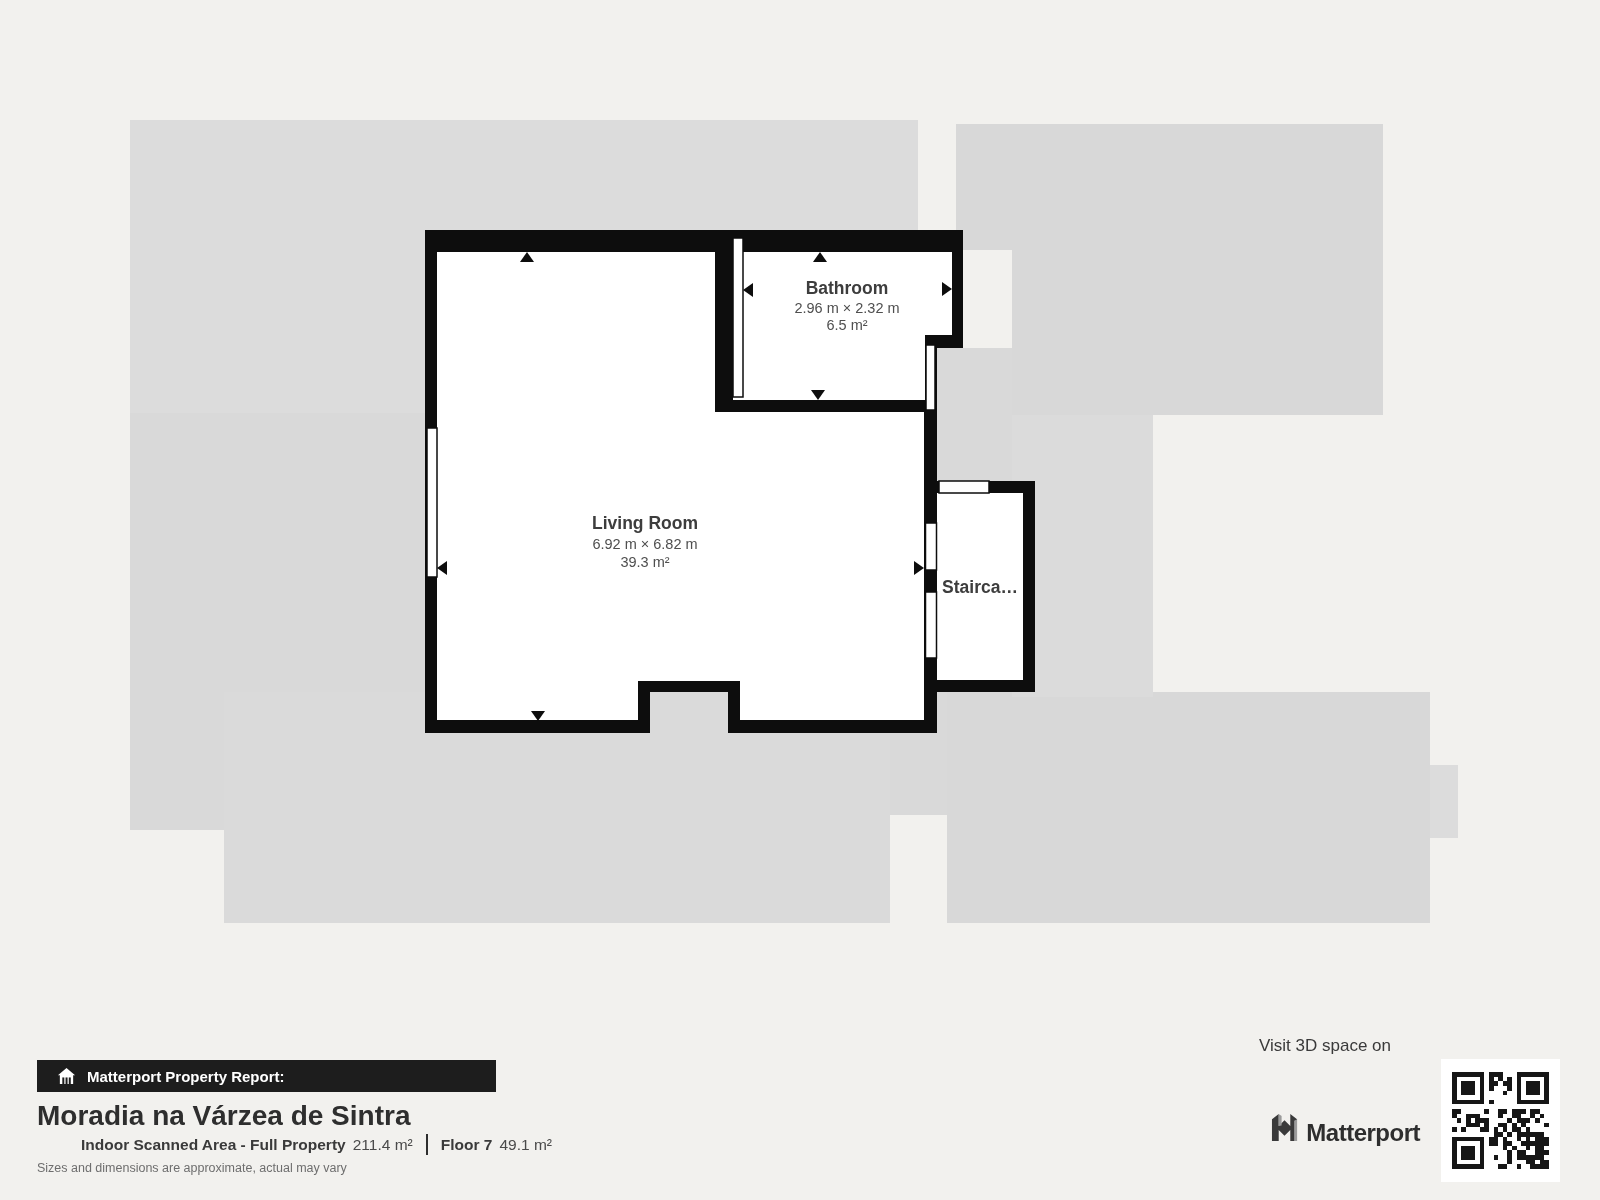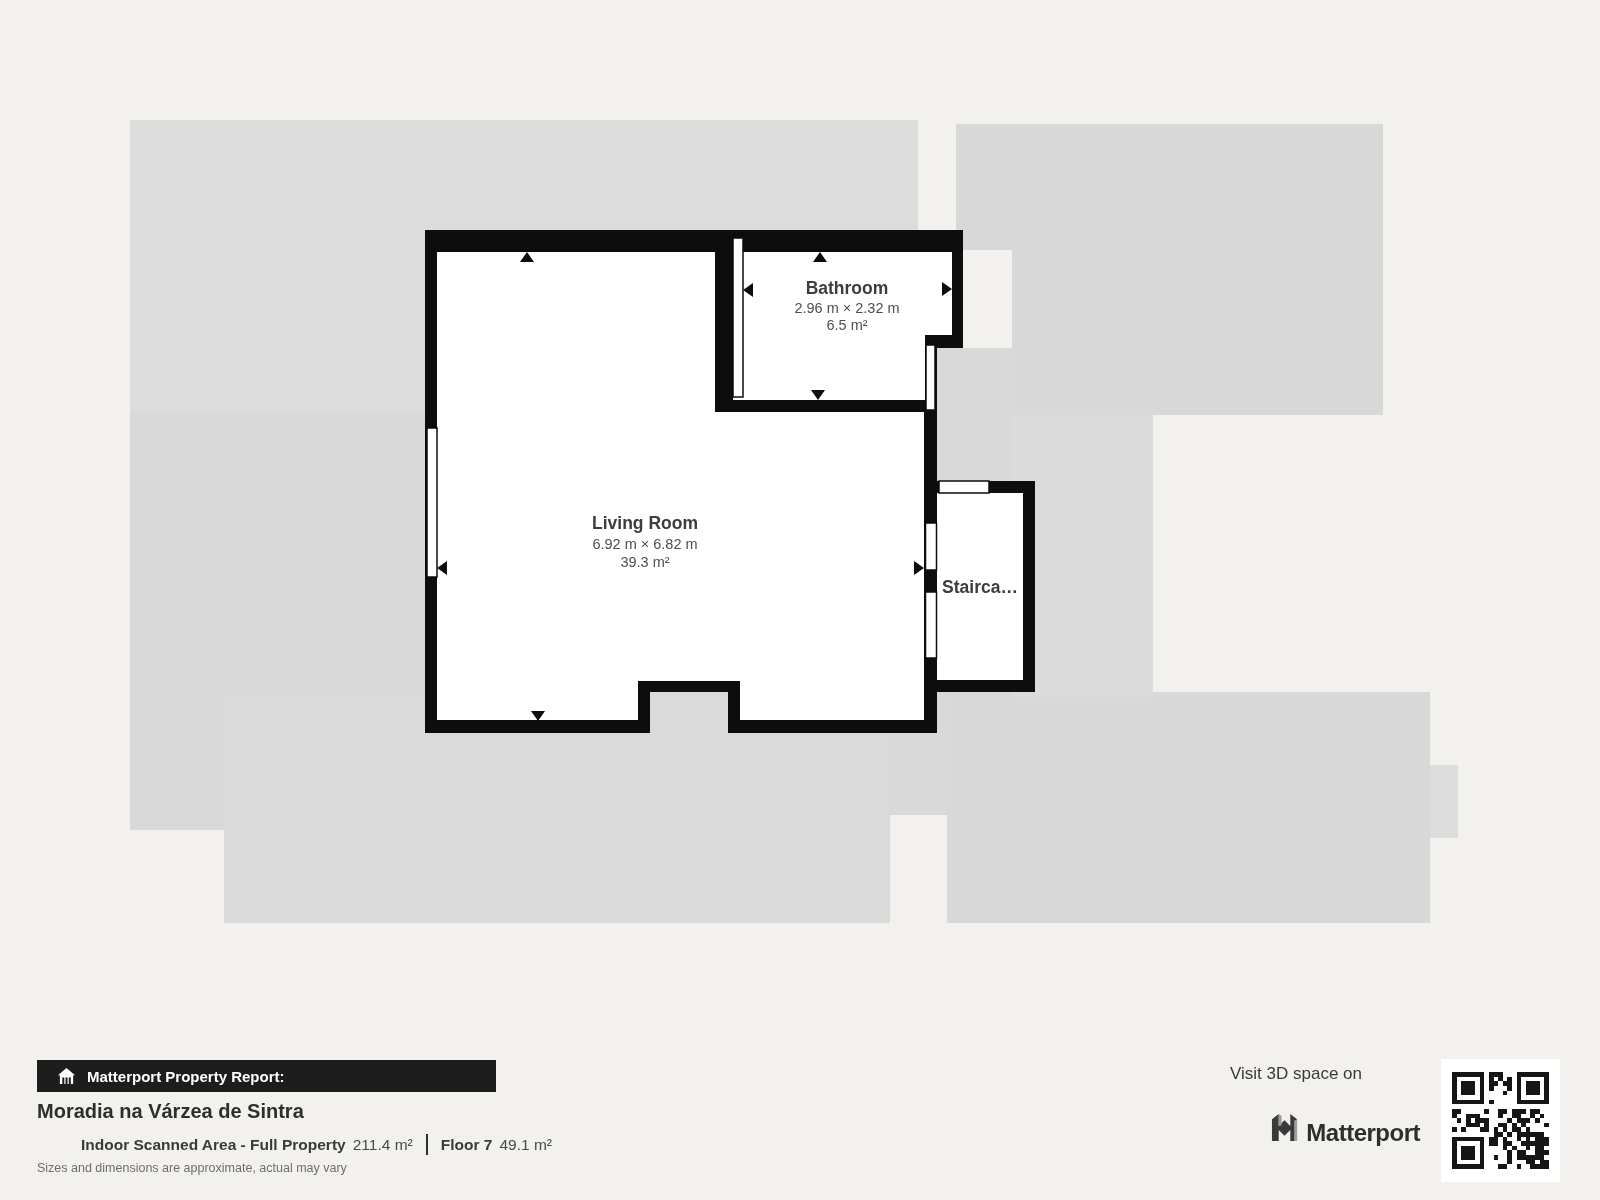--- a/index.html
+++ b/index.html
@@ -30,33 +30,33 @@
   .room-title{font-size:17.5px;font-weight:bold;fill:var(--label-title);text-anchor:middle;}
   .room-dims{font-size:14.5px;fill:var(--label-dims);text-anchor:middle;}
 
   .footer-bar{
     position:absolute;left:37px;top:1060px;width:459px;height:32px;
     background:var(--footer-bar-bg);display:flex;align-items:center;
     padding-left:20px;box-sizing:border-box;gap:11px;
   }
   .footer-bar-label{color:var(--footer-bar-text);font-weight:bold;font-size:15px;}
   .property-title{
-    position:absolute;left:37px;top:1100px;font-size:20px;font-weight:bold;color:var(--title-text);
+    position:absolute;left:37px;top:1100px;font-size:28px;font-weight:bold;color:var(--title-text);
   }
   .stats-row{
     position:absolute;left:37px;top:1134px;display:flex;align-items:center;font-size:15.5px;color:var(--stats-text);margin-left:44px;
   }
   .stats-row .lbl{font-weight:bold;}
   .stats-row .val{color:var(--stats-value);margin-left:7px;}
   .stats-divider{width:2px;height:21px;background:var(--title-text);margin:0 13px;}
   .disclaimer{
     position:absolute;left:37px;top:1161px;font-size:12.5px;color:var(--muted-text);
   }
   .visit-block{
-    position:absolute;left:1230px;top:1064px;width:190px;text-align:left;
+    position:absolute;left:1230px;top:1036px;width:190px;text-align:center;
   }
   .visit-label{font-size:17px;color:var(--stats-text);}
   .brand-row{
     position:absolute;left:1230px;top:1110px;width:190px;height:34px;
     display:flex;align-items:center;justify-content:flex-end;gap:8px;
   }
   .brand-name{font-size:24px;font-weight:bold;color:var(--title-text);letter-spacing:-0.5px;margin-top:12px;}
   .qr-box{
     position:absolute;left:1441px;top:1059px;width:119px;height:123px;background:#ffffff;
     display:flex;align-items:center;justify-content:center;

